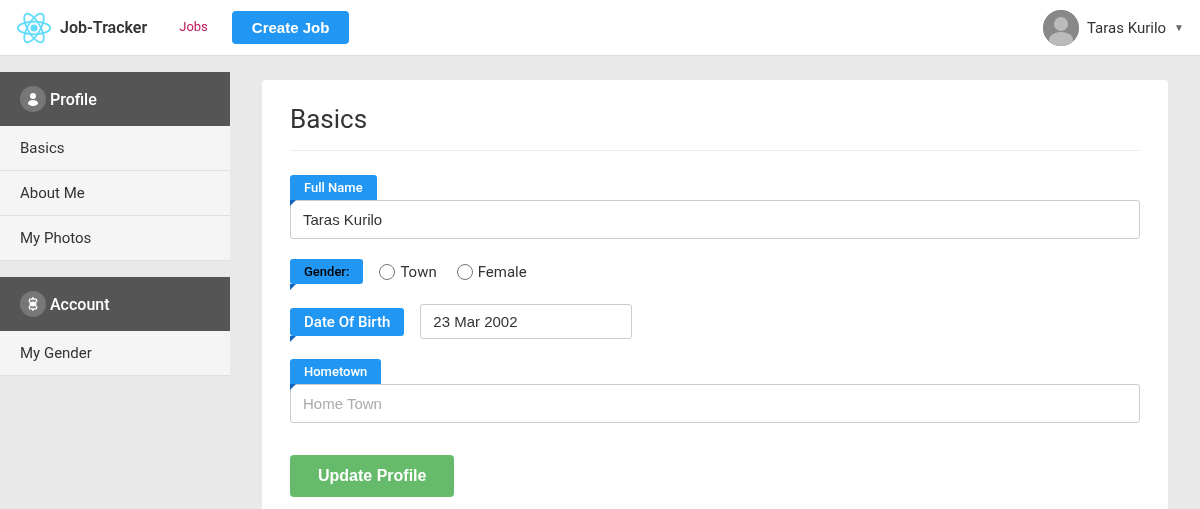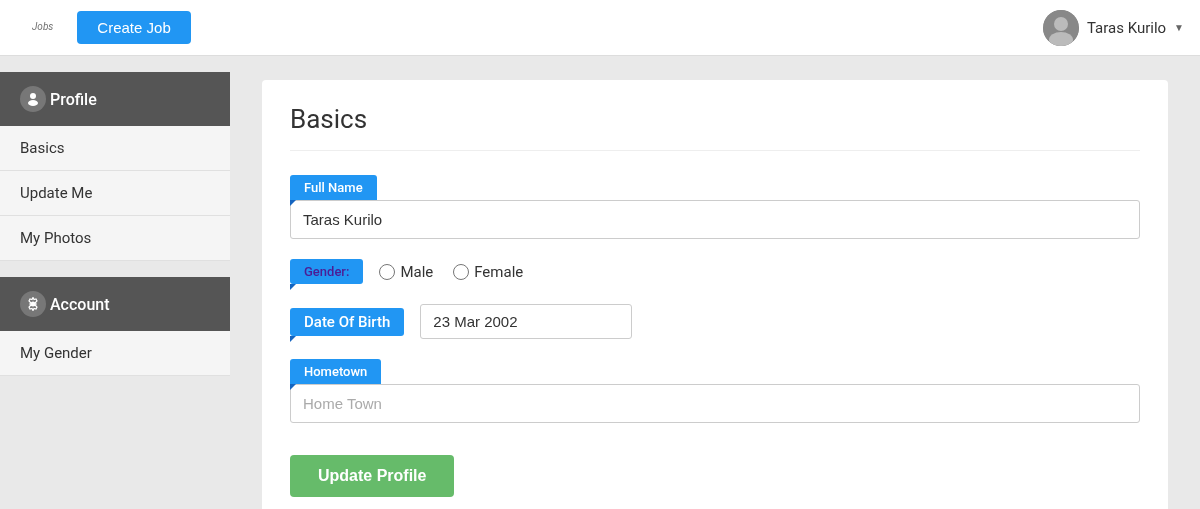--- a/index.html
+++ b/index.html
@@ -23,35 +23,34 @@
       font-size: 16px;
       color: #333;
       margin-right: 8px;
     }
     .react-icon {
       width: 36px;
       height: 36px;
     }
     .nav-link {
       padding: 8px 16px;
-      font-size: 10px;
-      color: #737373;
+      font-size: 13px;
+      color: #be185d;
       cursor: pointer;
       border-bottom: 2px solid transparent;
       text-decoration: none;
-      font-style: italic;
     }
     .nav-btn-create {
       background: #2196f3;
       color: #fff;
       border: none;
       border-radius: 4px;
       padding: 8px 20px;
       font-size: 15px;
-      font-weight: 400;
+      font-weight: 700;
       cursor: pointer;
     }
     .nav-spacer { flex: 1; }
     .nav-user {
       display: flex;
       align-items: center;
       gap: 8px;
       cursor: pointer;
       font-size: 15px;
       color: #333;
@@ -177,21 +176,21 @@
     .gender-row {
       display: flex;
       align-items: center;
       gap: 0;
       margin-bottom: 20px;
     }
     .gender-label-tab {
       display: inline-flex;
       align-items: center;
       background: #2196f3;
-      color: #4c1d95;
+      color: #000000;
       font-size: 13px;
       font-weight: 500;
       padding: 5px 14px;
       border-radius: 3px;
       margin-right: 16px;
       position: relative;
       align-self: center;
     }
     .gender-label-tab::after {
       content: '';
@@ -272,20 +271,29 @@
       font-size: 16px;
       font-weight: 600;
       cursor: pointer;
       margin-top: 12px;
     }
   </style>
 </head>
 <body>
 
 <nav class="navbar">
+  <div class="nav-brand">
+    <svg class="react-icon" viewBox="0 0 40 40" xmlns="http://www.w3.org/2000/svg">
+      <circle cx="20" cy="20" r="4" fill="#61dafb"></circle>
+      <ellipse cx="20" cy="20" rx="18" ry="7" fill="none" stroke="#61dafb" stroke-width="2"></ellipse>
+      <ellipse cx="20" cy="20" rx="18" ry="7" fill="none" stroke="#61dafb" stroke-width="2" transform="rotate(60 20 20)"></ellipse>
+      <ellipse cx="20" cy="20" rx="18" ry="7" fill="none" stroke="#61dafb" stroke-width="2" transform="rotate(120 20 20)"></ellipse>
+    </svg>
+    <span>Job-Tracker</span>
+  </div>
   <a class="nav-link">Jobs</a>
   <button class="nav-btn-create">Create Job</button>
   <div class="nav-spacer"></div>
   <div class="nav-user">
     <div class="nav-avatar">
       <svg width="36" height="36" viewBox="0 0 36 36" xmlns="http://www.w3.org/2000/svg">
         <circle cx="18" cy="18" r="18" fill="#888"></circle>
         <circle cx="18" cy="14" r="7" fill="#bbb"></circle>
         <ellipse cx="18" cy="30" rx="12" ry="8" fill="#bbb"></ellipse>
       </svg>
@@ -302,21 +310,21 @@
     <div class="sidebar-section-header">
       <span class="icon-circle">
         <svg width="14" height="14" viewBox="0 0 14 14" fill="white" xmlns="http://www.w3.org/2000/svg">
           <circle cx="7" cy="4" r="3"></circle>
           <ellipse cx="7" cy="11" rx="5" ry="3"></ellipse>
         </svg>
       </span>
       <span>Profile</span>
     </div>
     <div class="sidebar-item">Basics</div>
-    <div class="sidebar-item">Update Me</div>
+    <div class="sidebar-item">About Me</div>
     <div class="sidebar-item">My Photos</div>
 
     <div class="sidebar-gap"></div>
 
     <div class="sidebar-section-header">
       <span class="icon-circle">
         <svg width="14" height="14" viewBox="0 0 14 14" fill="white" xmlns="http://www.w3.org/2000/svg">
           <circle cx="7" cy="7" r="2.5" fill="white"></circle>
           <path d="M7 0.5 L8 2.5 L10 2 L11 4 L9.5 5.5 L10 7 L9.5 8.5 L11 10 L10 12 L8 11.5 L7 13.5 L6 11.5 L4 12 L3 10 L4.5 8.5 L4 7 L4.5 5.5 L3 4 L4 2 L6 2.5 Z" fill="none" stroke="white" stroke-width="1.2"></path>
         </svg>
@@ -336,21 +344,21 @@
         <div class="field-label-tab">Full Name</div>
         <input class="field-input" type="text" value="Taras Kurilo" style="">
       </div>
 
       
       <div class="gender-row">
         <div class="gender-label-tab">Gender:</div>
         <div class="radio-group">
           <label class="radio-option">
             <input type="radio" name="gender" style="">
-            <span>Male</span>
+            <span>Town</span>
           </label>
           <label class="radio-option">
             <input type="radio" name="gender" style="">
             <span>Female</span>
           </label>
         </div>
       </div>
 
       
       <div class="dob-row">

